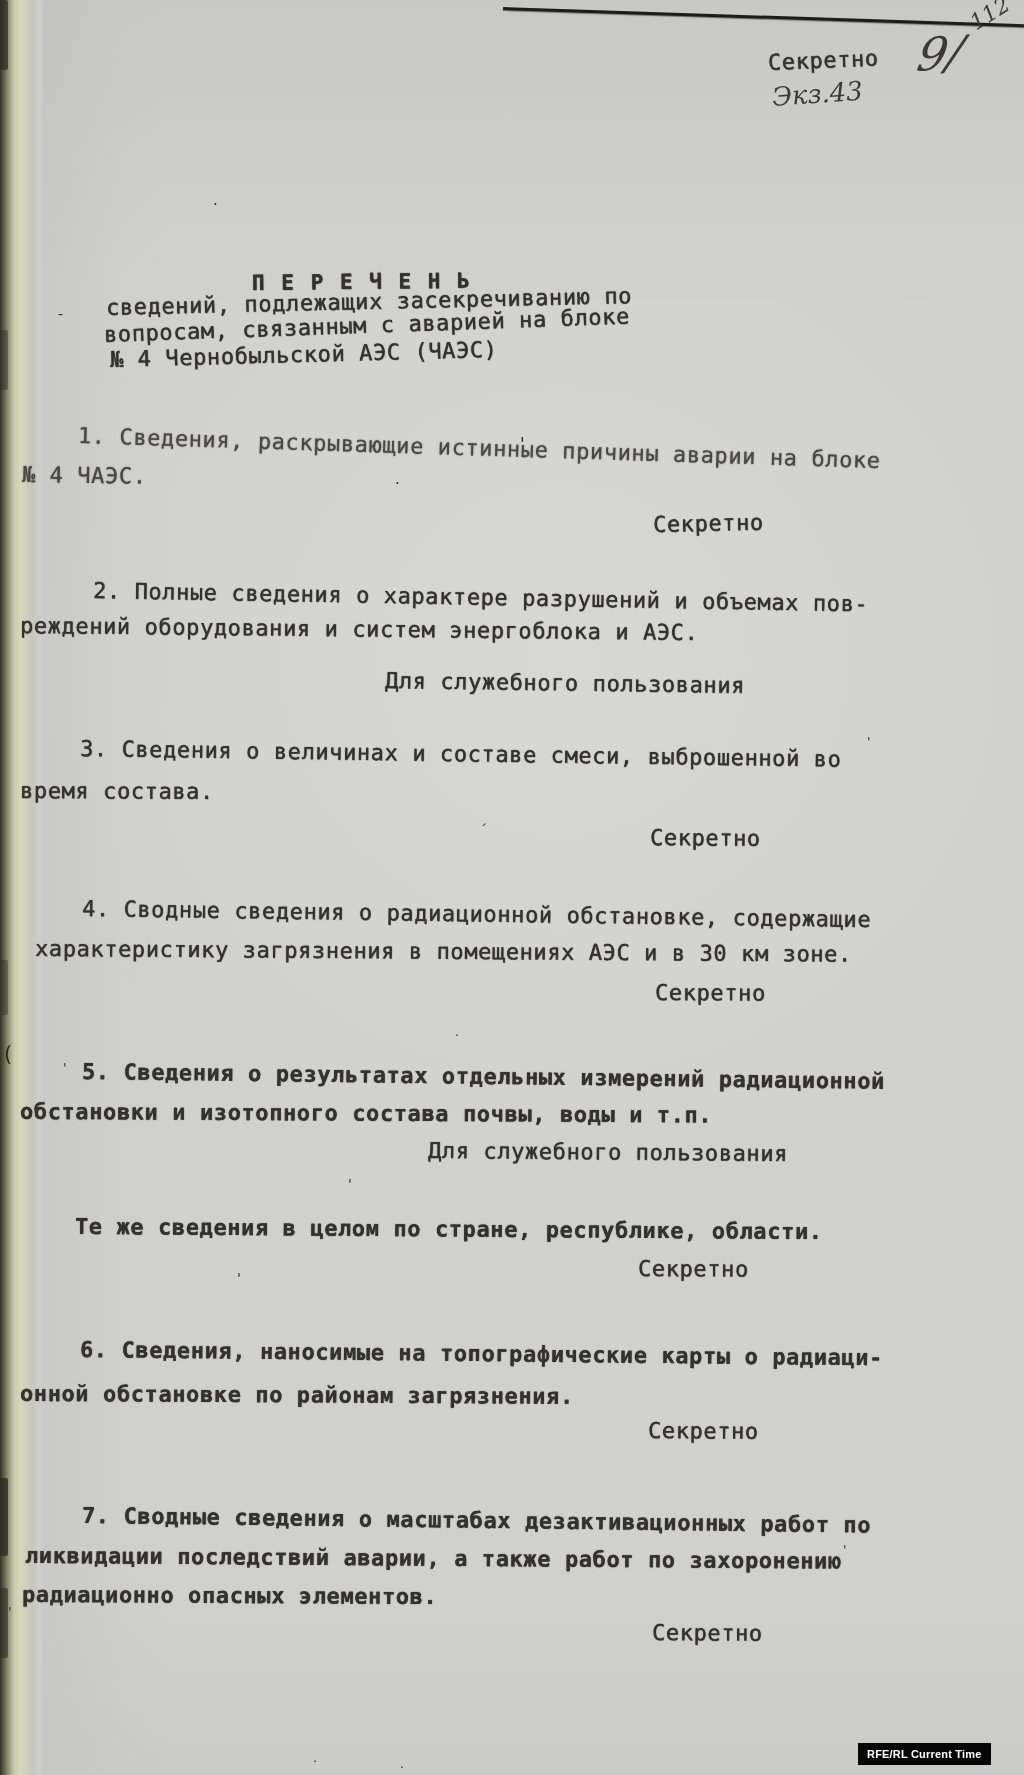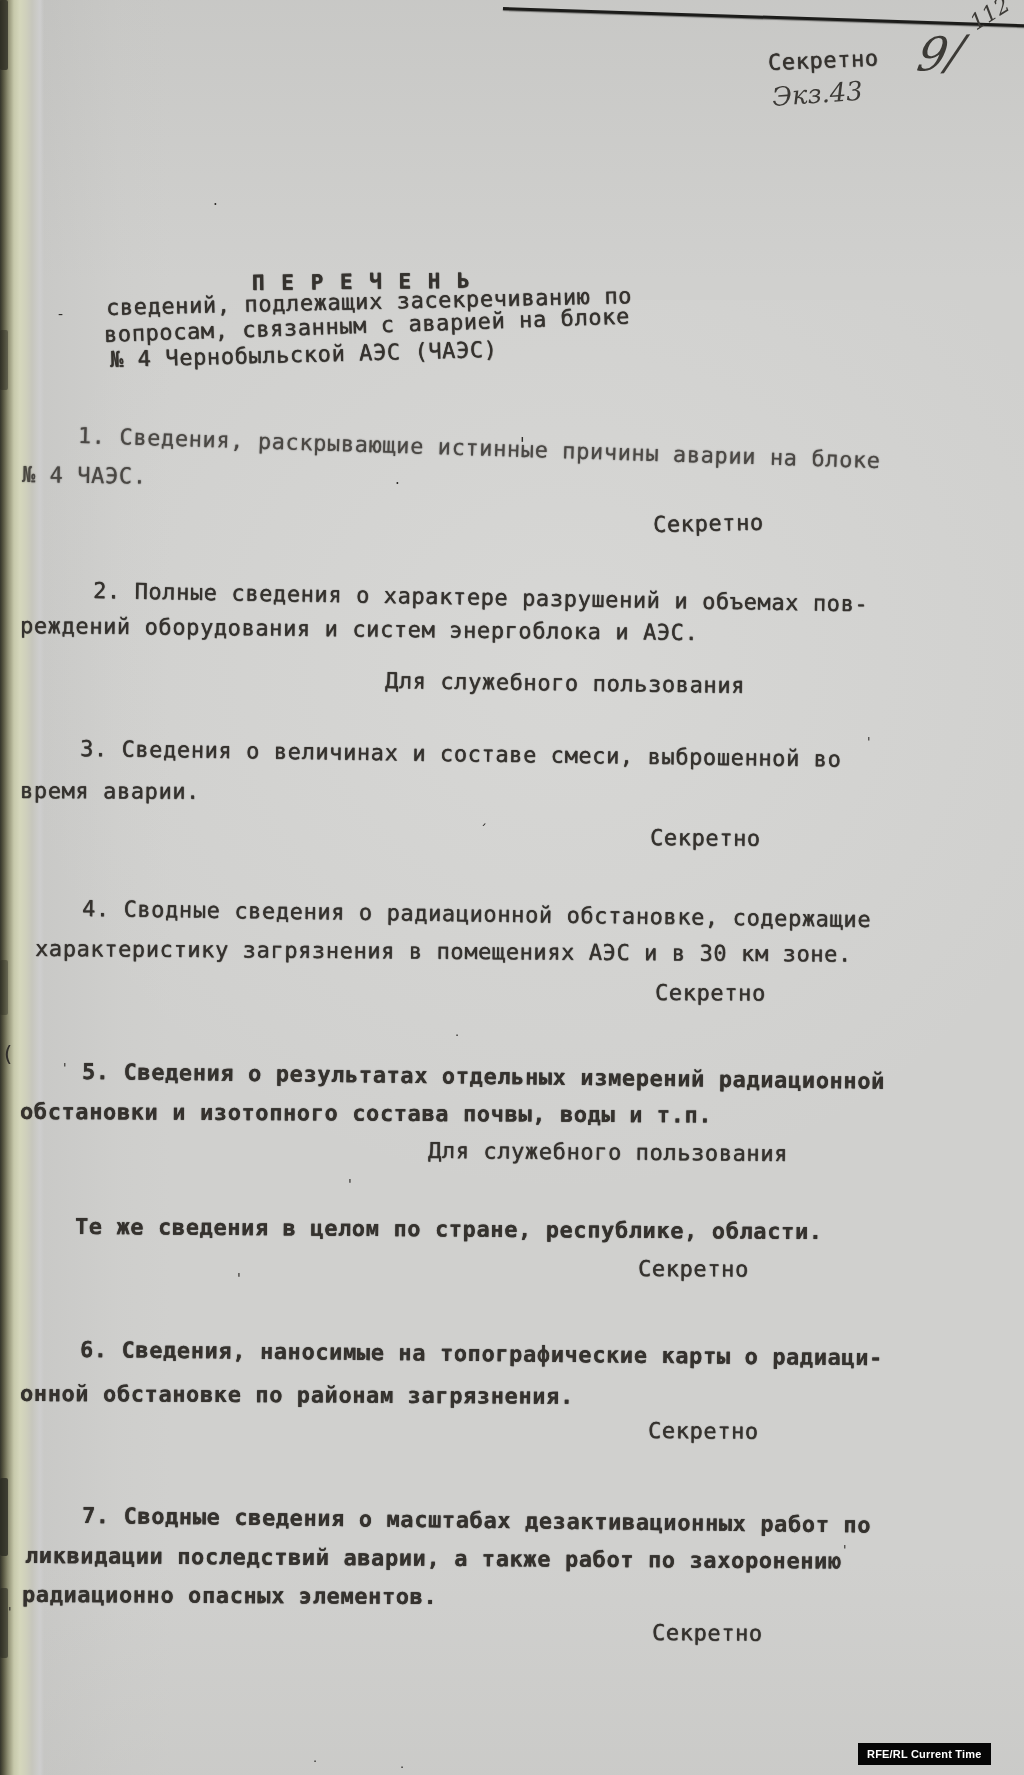--- a/index.html
+++ b/index.html
@@ -93,21 +93,21 @@
 
   <div class="line faint" style="left:78px;top:423px;transform:rotate(1.8deg)">1. Сведения, раскрывающие истинные причины аварии на блоке</div>
   <div class="line faint" style="left:22px;top:462px;transform:rotate(0.8deg)">№ 4 ЧАЭС.</div>
   <div class="line" style="left:653px;top:512px;transform:rotate(-1.2deg)">Секретно</div>
 
   <div class="line" style="left:93px;top:578px;transform:rotate(1.0deg)">2. Полные сведения о характере разрушений и объемах пов-</div>
   <div class="line" style="left:20px;top:613px;transform:rotate(0.6deg)">реждений оборудования и систем энергоблока и АЭС.</div>
   <div class="line" style="left:385px;top:668px;transform:rotate(0.8deg)">Для служебного пользования</div>
 
   <div class="line" style="left:80px;top:736px;transform:rotate(0.8deg)">3. Сведения о величинах и составе смеси, выброшенной во</div>
-  <div class="line" style="left:20px;top:778px;transform:rotate(0.3deg)">время аварии.</div>
+  <div class="line" style="left:20px;top:778px;transform:rotate(0.3deg)">время состава.</div>
   <div class="line" style="left:650px;top:825px;transform:rotate(0.5deg)">Секретно</div>
 
   <div class="line" style="left:82px;top:896px;transform:rotate(0.8deg)">4. Сводные сведения о радиационной обстановке, содержащие</div>
   <div class="line" style="left:35px;top:936px;transform:rotate(0.4deg)">характеристику загрязнения в помещениях АЭС и в 30 км зоне.</div>
   <div class="line" style="left:655px;top:980px;transform:rotate(0.3deg)">Секретно</div>
 
   <div class="line heavy" style="left:82px;top:1059px;transform:rotate(0.7deg)">5. Сведения о результатах отдельных измерений радиационной</div>
   <div class="line heavy" style="left:20px;top:1099px;transform:rotate(0.3deg)">обстановки и изотопного состава почвы, воды и т.п.</div>
   <div class="line" style="left:428px;top:1138px;transform:rotate(0.5deg)">Для служебного пользования</div>
 

